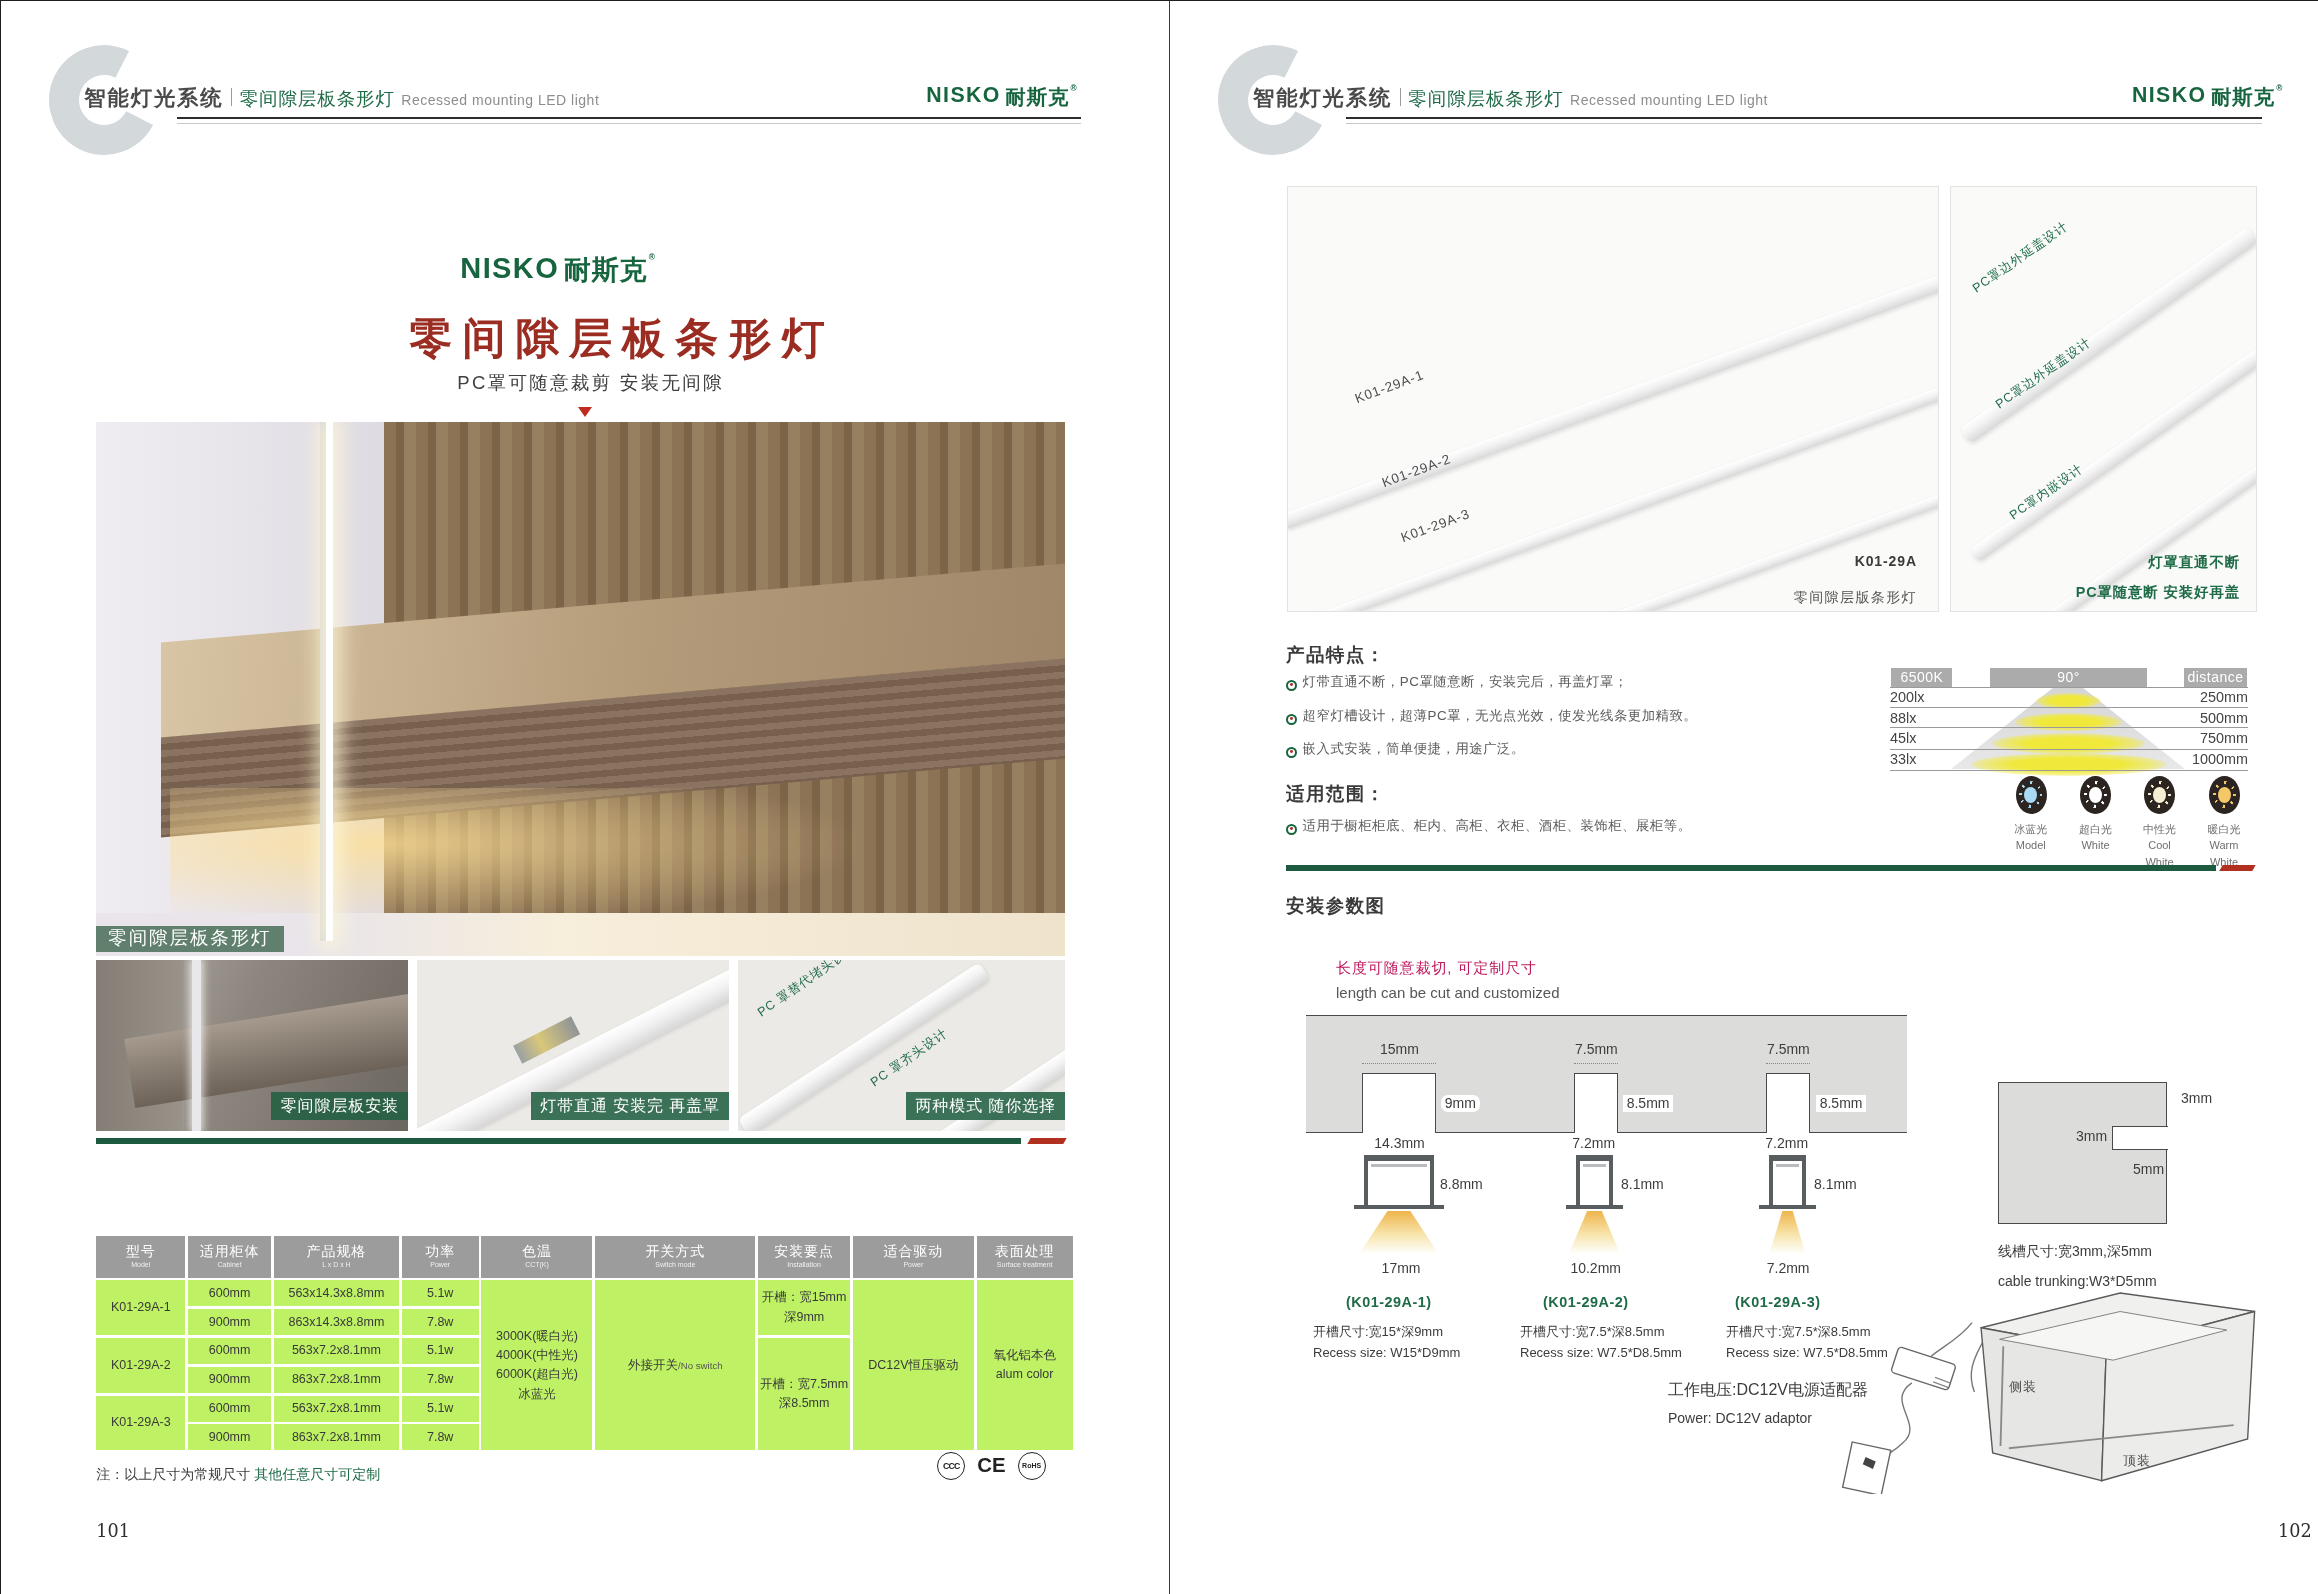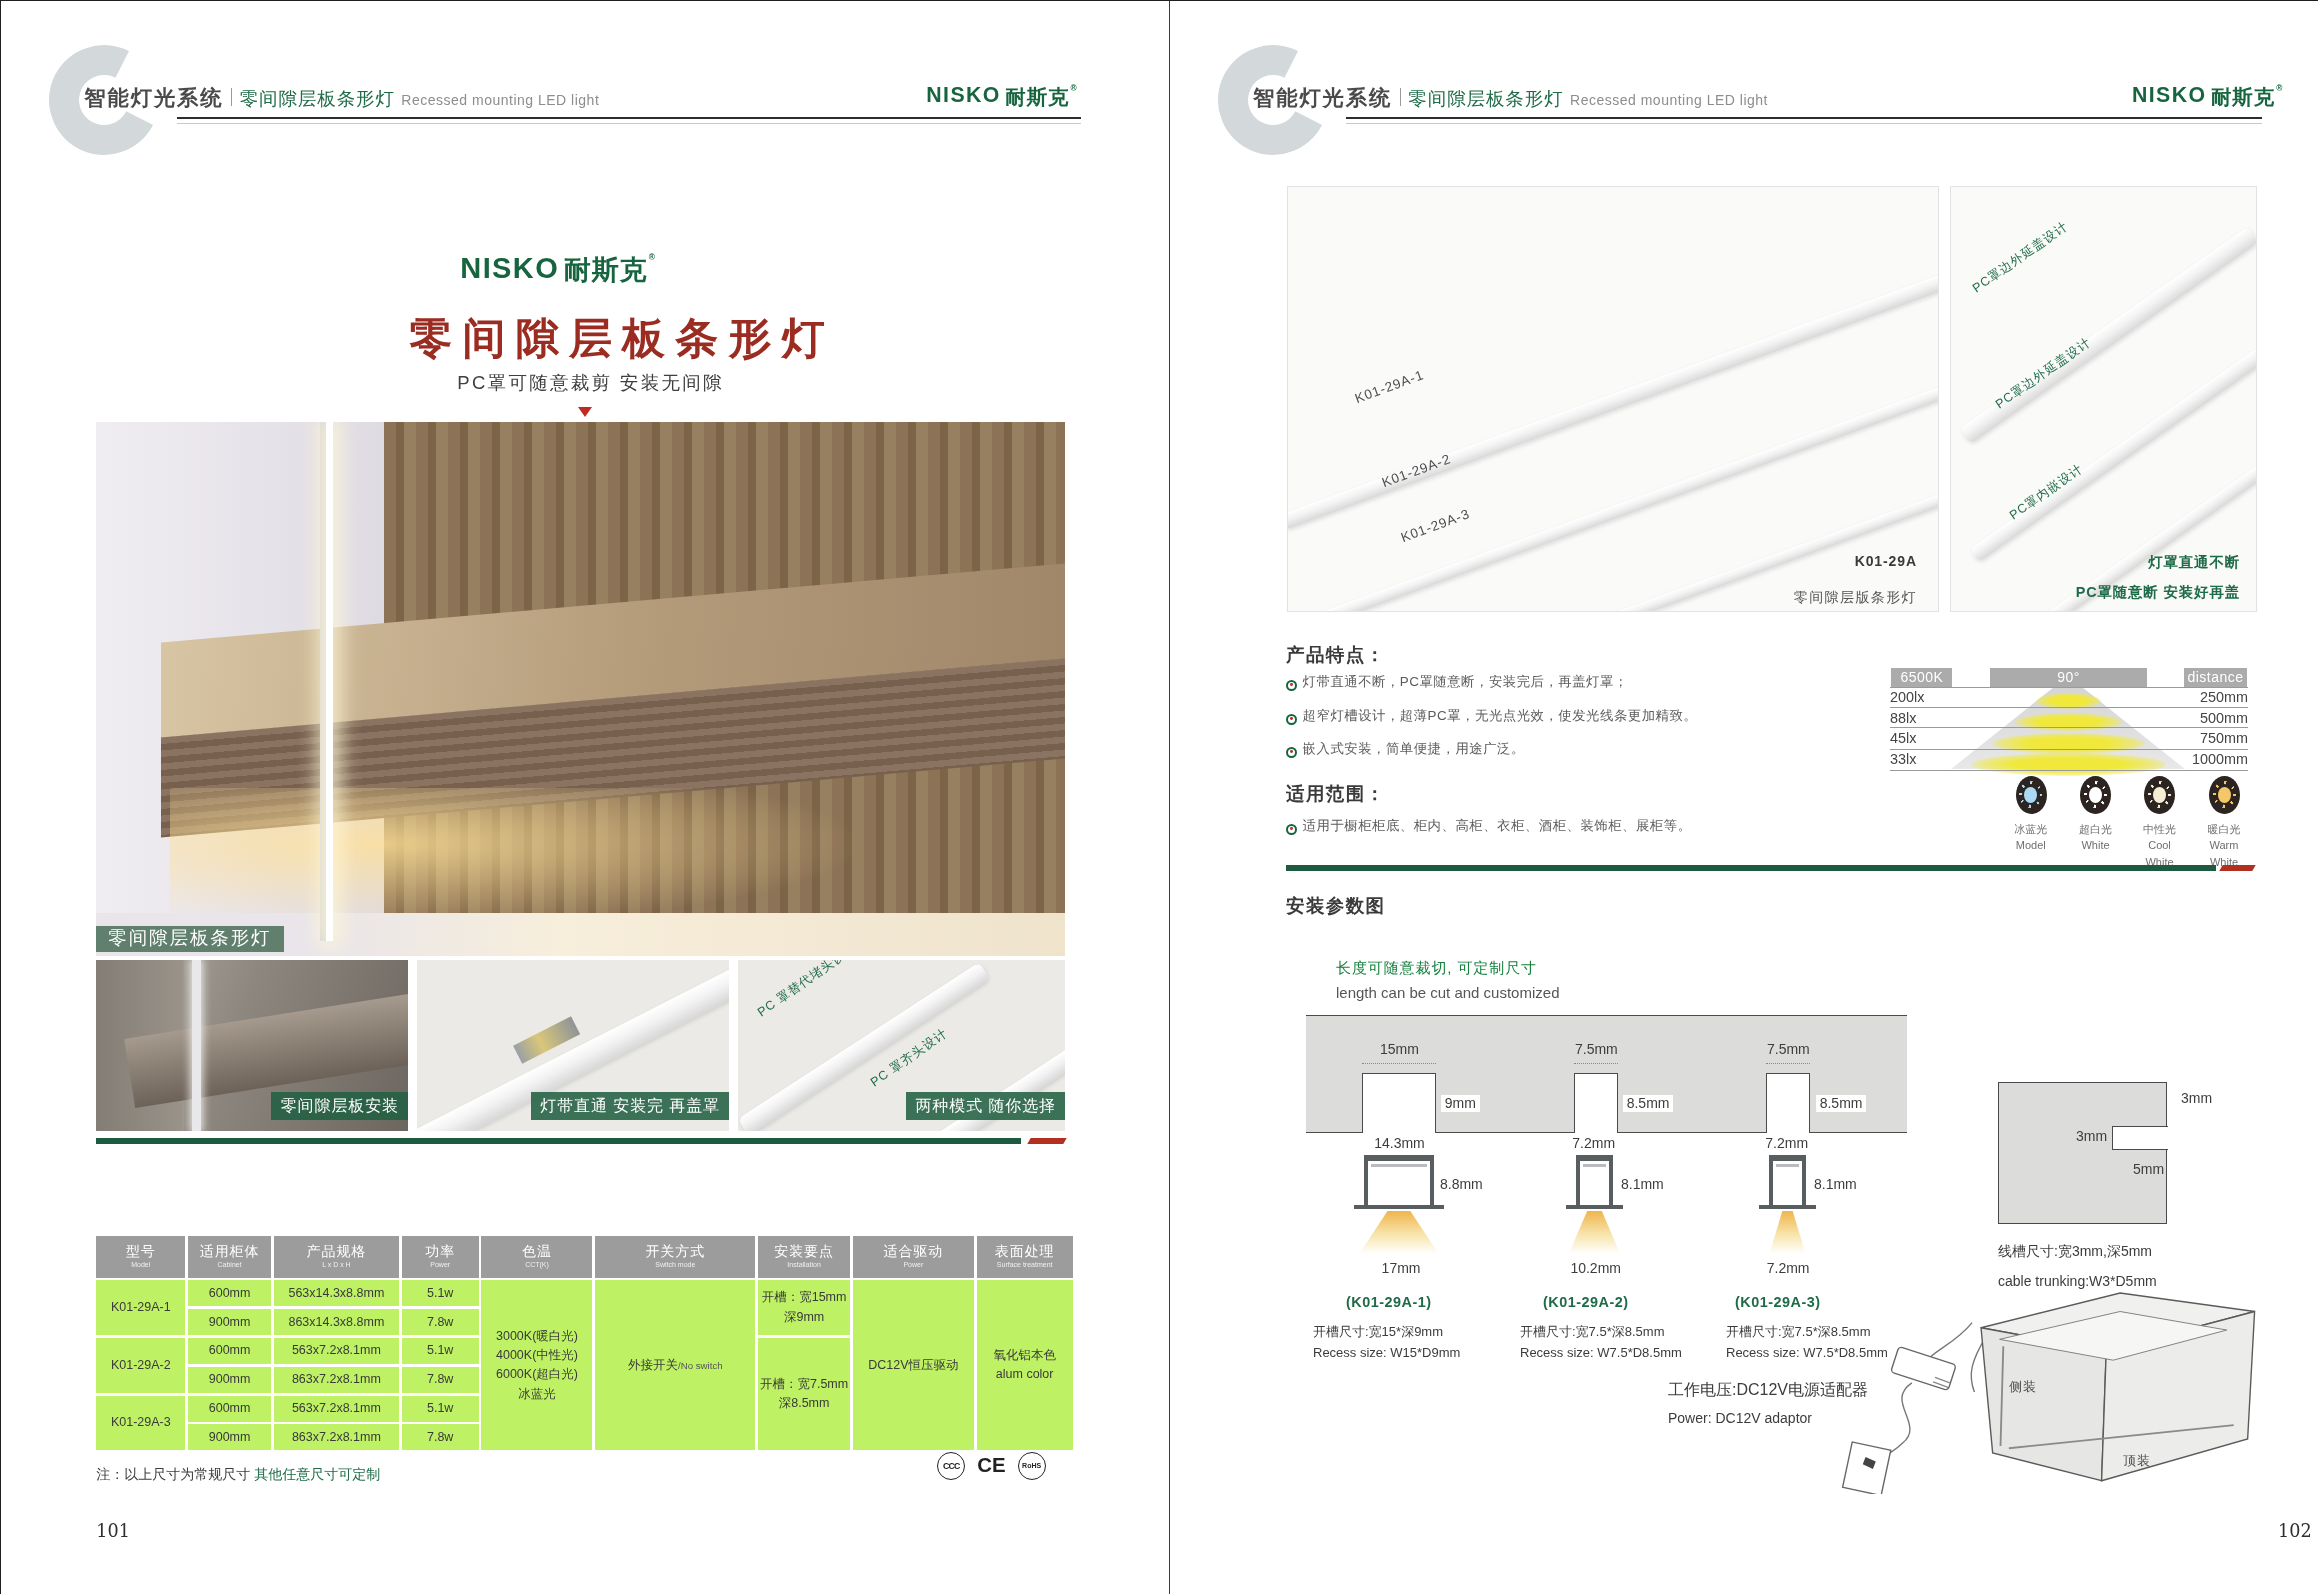--- a/index.html
+++ b/index.html
@@ -58,21 +58,21 @@
   .gbox{background:#ababab;color:#fff;font-size:14px;display:flex;align-items:center;justify-content:center;letter-spacing:0.5px;}
   .chline{height:0.9px;background:#9a9a9a;}
   .chrow{display:flex;justify-content:space-between;font-size:14.4px;color:#444;}
   .cone{clip-path:polygon(44% 0,56% 0,100% 100%,0 100%);background:linear-gradient(180deg,rgba(185,185,185,.6),rgba(185,185,185,.33));}
   .ell{border-radius:50%;background:radial-gradient(ellipse at center,#f0e93c 0 40%,rgba(240,233,60,.55) 62%,rgba(240,233,60,0) 78%);}
   .cticon{position:absolute;width:31px;height:38px;border-radius:50%;background:#2b2421;}
   .rays{position:absolute;left:3.7px;top:5.6px;width:23px;height:27px;border-radius:50%;}
   .gap-ell{position:absolute;left:6.5px;top:8.8px;width:17.6px;height:20.4px;border-radius:50%;background:#2b2421;}
   .bulb{position:absolute;left:8.8px;top:11px;width:13px;height:16px;border-radius:50%;}
   .ctlbl{font-size:11px;color:#6f6f6f;text-align:center;line-height:1.5;}
-  .cutcn{font-size:15px;color:#15803d;letter-spacing:0.9px;}
+  .cutcn{font-size:15px;color:#be185d;letter-spacing:0.9px;}
   .cuten{font-size:15px;color:#565656;}
   .slot-panel{background:#dcdcdb;border-top:1.9px solid #4a4a4a;border-bottom:1.9px solid #4a4a4a;box-sizing:border-box;}
   .notch{position:absolute;bottom:-1.9px;background:#fff;border-left:1.9px solid #4a4a4a;border-right:1.9px solid #4a4a4a;border-top:1.9px solid #4a4a4a;box-sizing:border-box;}
   .dim{font-size:14px;color:#3d3d3d;}
   .prof-body{position:absolute;background:#fff;border:4.2px solid #585d60;border-top-width:6px;box-sizing:border-box;}
   .flange{position:absolute;bottom:0;width:12px;height:4.6px;background:#585d60;}
   .ledline{position:absolute;left:2.8px;right:2.8px;top:2.8px;height:3.2px;background:#b9bcbe;}
   .beam{position:absolute;clip-path:polygon(36% 0,64% 0,100% 100%,0 100%);background:linear-gradient(180deg,#efb54c 0%,#f7e5ad 55%,rgba(250,240,200,0) 100%);}
   .model-g{font-size:14.4px;font-weight:bold;color:#1e6b47;letter-spacing:0.5px;}
   .recess{font-size:13px;color:#3c3c3c;}
@@ -381,21 +381,21 @@
     <div class="abs slot-panel" style="left:127px;top:1009px;width:601px;height:118px;">
       <div class="notch" style="left:56px;width:74px;height:60px;"></div>
       <div class="notch" style="left:268px;width:44px;height:60px;"></div>
       <div class="notch" style="left:460px;width:44px;height:60px;"></div>
       <div class="abs dim nw" style="left:74px;top:25.5px;">15mm</div>
       <div class="abs dim nw" style="left:269px;top:25.5px;">7.5mm</div>
       <div class="abs dim nw" style="left:461px;top:25.5px;">7.5mm</div>
       <div class="abs" style="left:56px;top:47px;width:74px;border-bottom:0.9px dotted #888;"></div>
       <div class="abs" style="left:268px;top:47px;width:44px;border-bottom:0.9px dotted #888;"></div>
       <div class="abs" style="left:460px;top:47px;width:44px;border-bottom:0.9px dotted #888;"></div>
-      <div class="abs dim nw" style="left:135px;top:79px;background:#fff;padding:0.9px 3.7px;">9mm</div>
+      <div class="abs dim nw" style="left:135px;top:79px;background:#fff;padding:0.9px 3.7px;border-radius:7px;">9mm</div>
       <div class="abs dim nw" style="left:317px;top:79px;background:#fff;padding:0.9px 3.7px;">8.5mm</div>
       <div class="abs dim nw" style="left:510px;top:79px;background:#fff;padding:0.9px 3.7px;">8.5mm</div>
     </div>
 
     <div class="abs" style="left:185px;top:1131px;width:70px;height:153px;">
       <div class="abs dim nw" style="left:10.2px;top:-1.9px;">14.3mm</div>
       <div class="prof-body" style="left:0;top:18.5px;width:70px;height:54px;">
           <div class="ledline"></div>
         </div>
       <div class="flange" style="left:-10.2px;top:68px;"></div>

